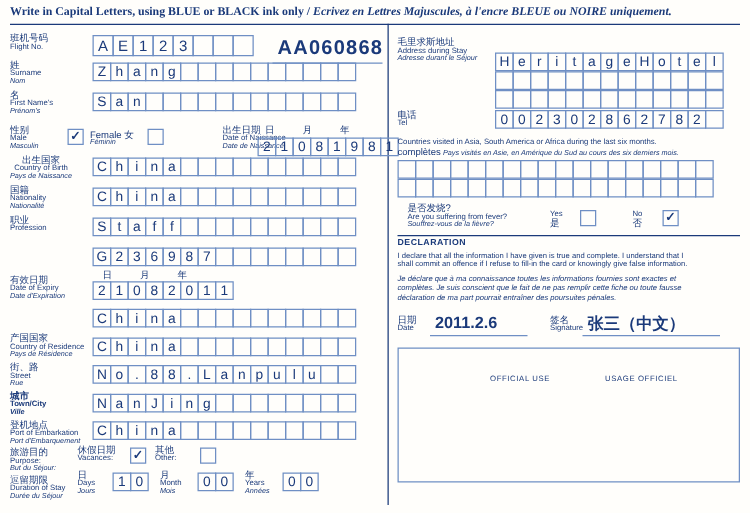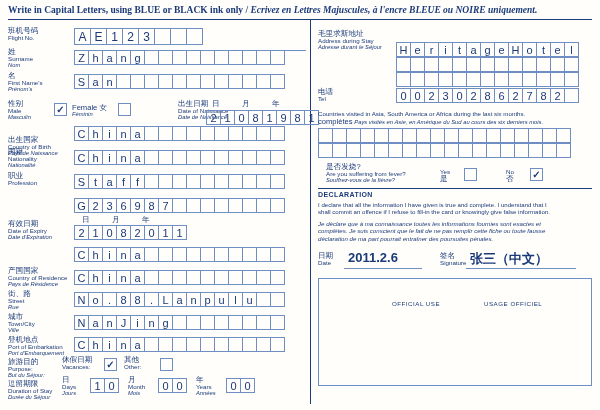--- a/index.html
+++ b/index.html
@@ -105,20 +105,21 @@
     <div class="b">A</div>
       <div class="b">E</div>
       <div class="b">1</div>
       <div class="b">2</div>
       <div class="b">3</div>
       <div class="b"></div>
       <div class="b"></div>
       <div class="b"></div>
   </div>
 
+  <div class="hw" style="left:222px;top:30px;font-size:16px;letter-spacing:1px;">AA060868</div>
   <div class="underline" style="left:218px;top:50px;width:88px;"></div>
 
   <div class="lab" style="left:8px;top:48px;">
     <div class="cn">姓</div>
     <div class="en">Surname</div>
     <div class="fr">Nom</div>
   </div>
   <div class="boxes" style="left:74px;top:50px;">
     <div class="b">Z</div>
       <div class="b">h</div>
@@ -184,21 +185,21 @@
     <div class="b">2</div>
       <div class="b">1</div>
       <div class="b">0</div>
       <div class="b">8</div>
       <div class="b">1</div>
       <div class="b">9</div>
       <div class="b">8</div>
       <div class="b">1</div>
   </div>
 
-  <div class="lab" style="left:8px;top:136px;">
+  <div class="lab" style="left:8px;top:124px;text-align:center;">
     <div class="cn">出生国家</div>
     <div class="en">Country of Birth</div>
     <div class="fr">Pays de Naissance</div>
   </div>
   <div class="boxes" style="left:74px;top:126px;">
     <div class="b">C</div>
       <div class="b">h</div>
       <div class="b">i</div>
       <div class="b">n</div>
       <div class="b">a</div>
@@ -353,21 +354,21 @@
       <div class="b">a</div>
       <div class="b">n</div>
       <div class="b">p</div>
       <div class="b">u</div>
       <div class="b">l</div>
       <div class="b">u</div>
       <div class="b"></div>
       <div class="b"></div>
   </div>
 
-  <div class="lab" style="left:8px;top:313px;">
+  <div class="lab" style="left:8px;top:313px;font-weight:bold;">
     <div class="cn">城市</div>
     <div class="en">Town/City</div>
     <div class="fr">Ville</div>
   </div>
   <div class="boxes" style="left:74px;top:315px;">
     <div class="b">N</div>
       <div class="b">a</div>
       <div class="b">n</div>
       <div class="b">J</div>
       <div class="b">i</div>

